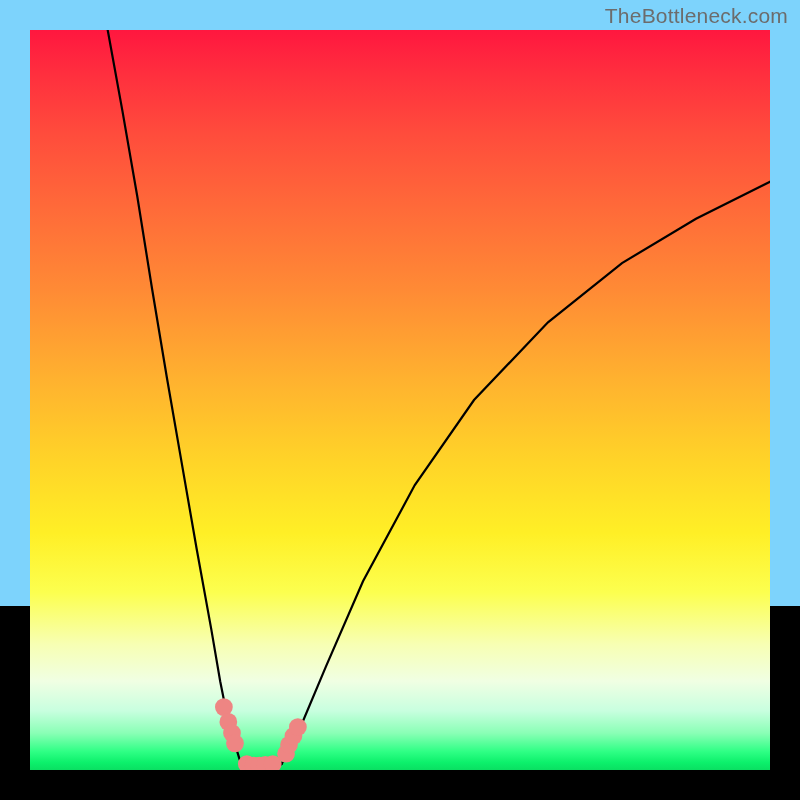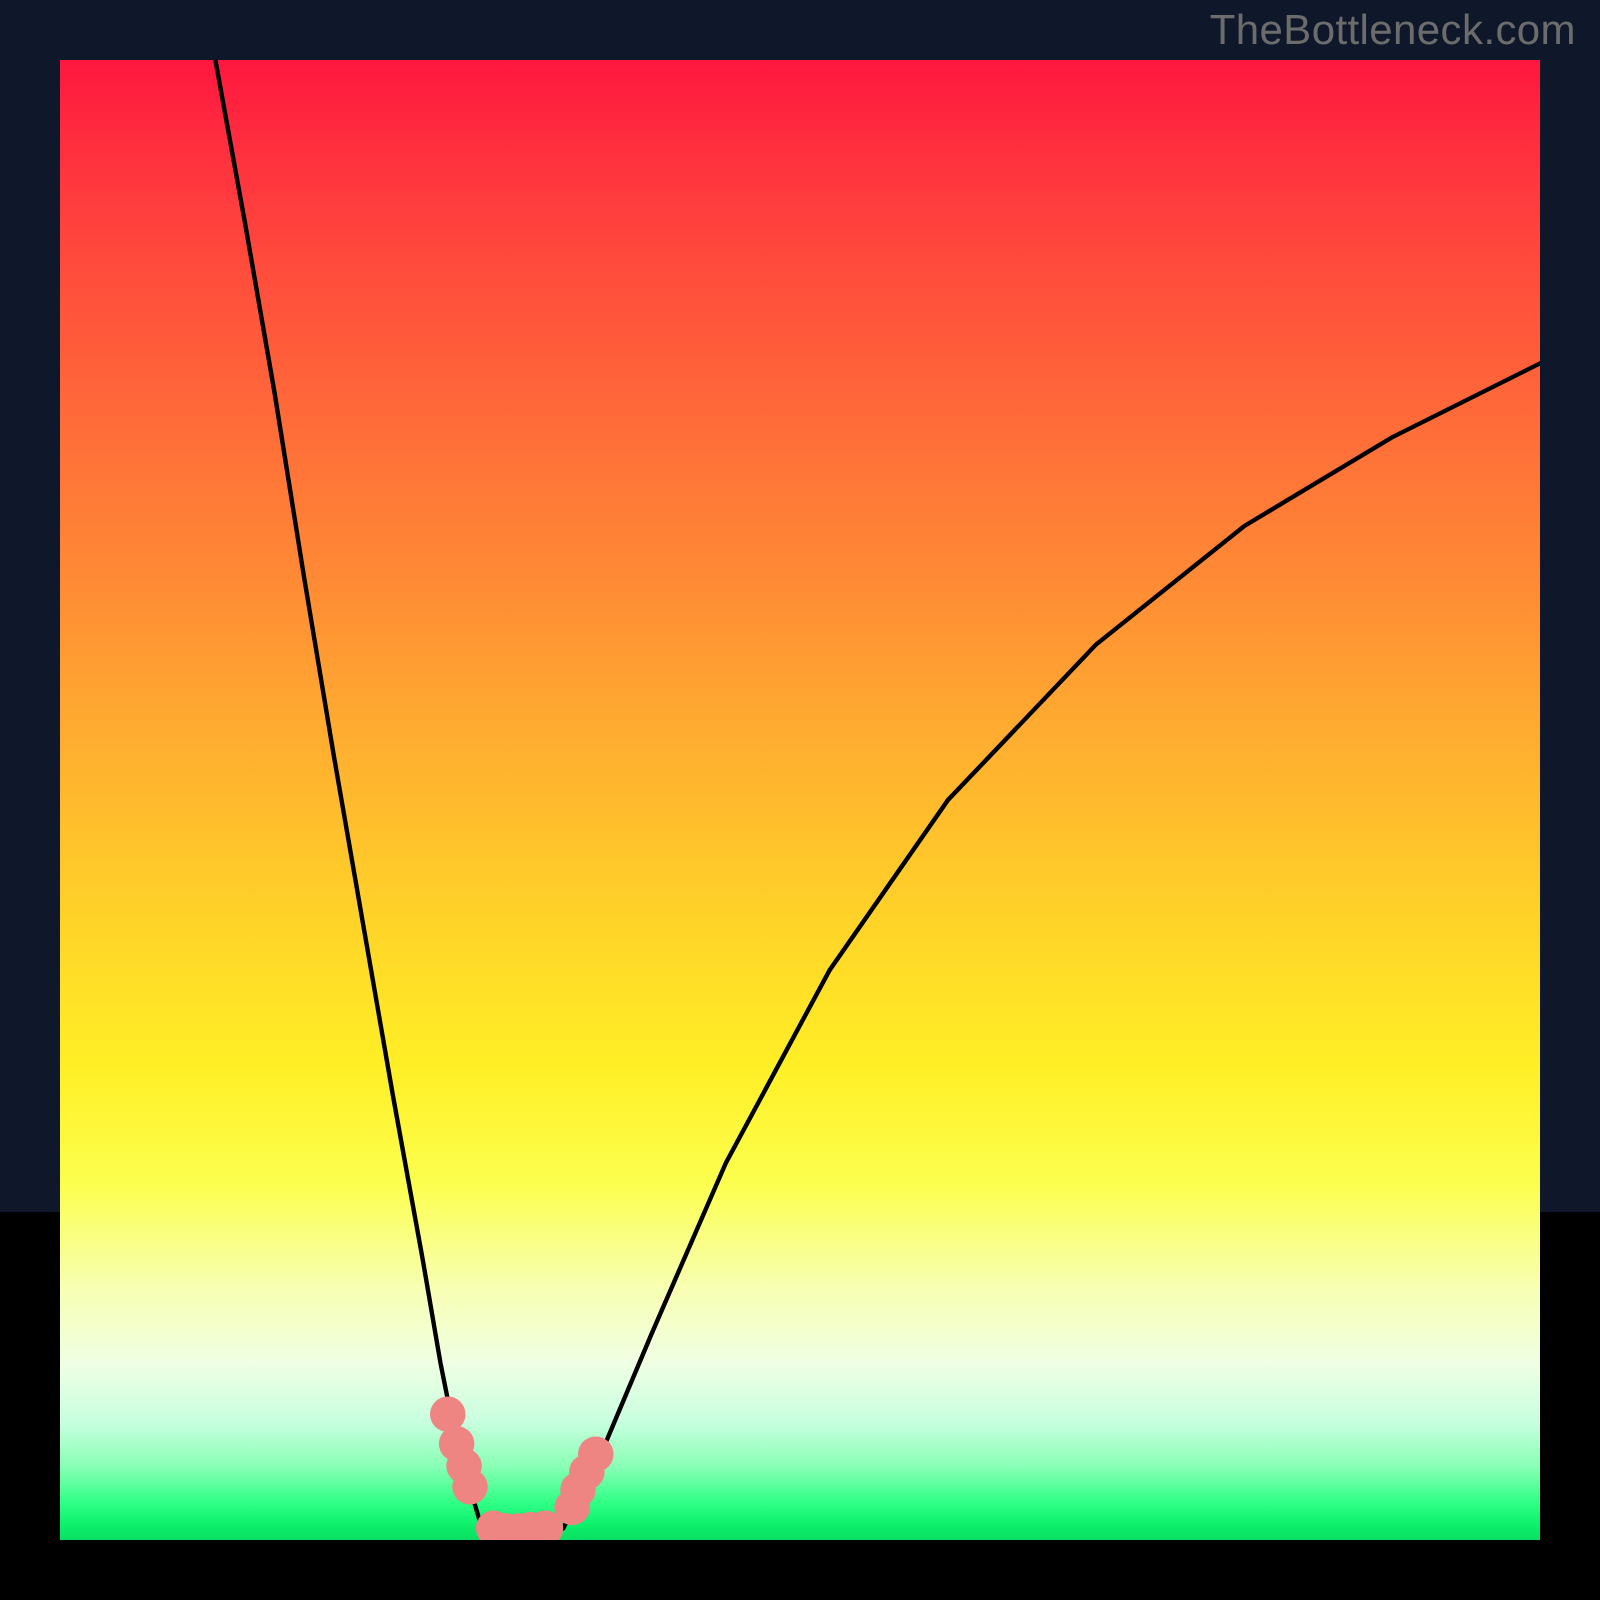--- a/index.html
+++ b/index.html
@@ -8,21 +8,21 @@
     width: 800px;
     height: 800px;
     overflow: hidden;
     background: #000;
     font-family: Arial, Helvetica, sans-serif;
   }
   .stage {
     position: relative;
     width: 800px;
     height: 606px;
-    background: #0f172a;
+    background: #7dd3fc;
   }
   .plot-area {
     position: absolute;
     left: 30px;
     top: 30px;
     width: 740px;
     height: 740px;
     background: linear-gradient(
       to bottom,
       #ff173f 0%,

